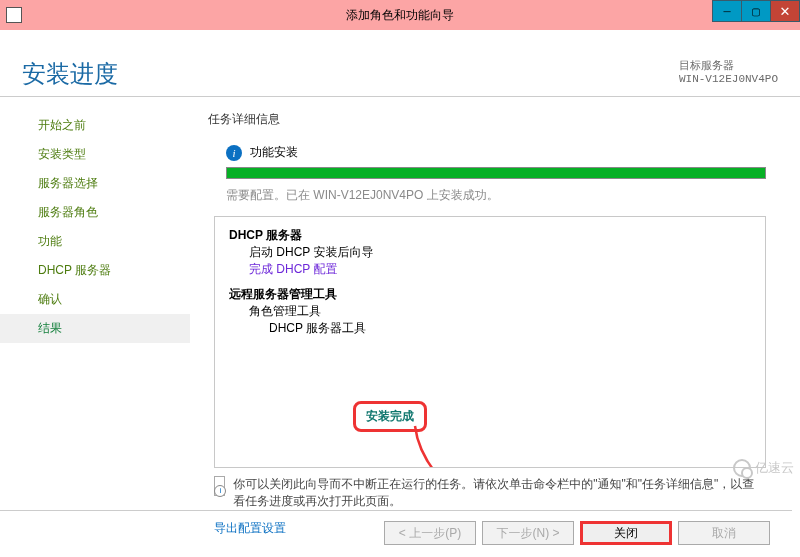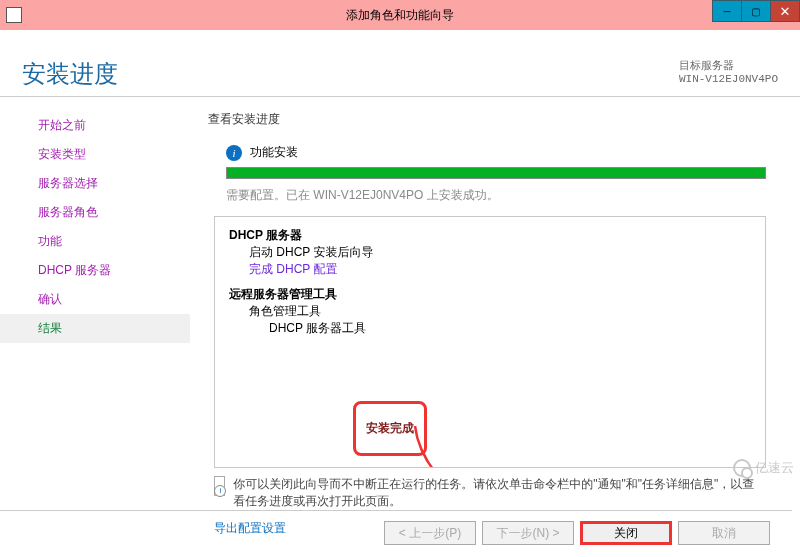--- a/index.html
+++ b/index.html
@@ -51,21 +51,21 @@
   }
   .body {
     display:flex;
     height: 440px;
   }
   .sidebar {
     width: 190px; padding-top: 14px;
   }
   .sidebar-item {
     padding: 6px 0 6px 38px;
-    color:#a21caf;
+    color:#4d7c0f;
     font-size:12px;
   }
   .sidebar-item.active {
     background:#f0f0f0;
     color:#15803d;
   }
   .main {
     flex:1; padding: 14px 22px 0 18px;
     display:flex; flex-direction:column;
     position:relative;
@@ -87,21 +87,21 @@
     flex:1; overflow:auto;
     position:relative;
   }
   .details .l0 { font-weight:bold; }
   .details .l1 { margin-left:20px; }
   .details .l2 { margin-left:40px; }
   .details .link { color:#6d28d9; margin-left:20px; }
   .completion-badge {
     position:absolute; left:138px; top:184px;
     border:3px solid #e33; border-radius:8px;
-    padding:16px 10px; font-weight:bold; color:#7f1d1d; background:#fff;
+    padding:4px 10px; font-weight:bold; color:#0f766e; background:#fff;
   }
   .arrow-svg {
     position:absolute; left:160px; top:205px; pointer-events:none;
   }
   .note {
     display:flex; gap:8px; margin:8px 12px 6px 6px;
     color:#444; font-size:12px; align-items:flex-start;
   }
   .note .flag {
     width:14px; height:20px; border:1px solid #aaa; display:inline-block;
@@ -167,21 +167,21 @@
     <div class="sidebar-item">安装类型</div>
     <div class="sidebar-item">服务器选择</div>
     <div class="sidebar-item">服务器角色</div>
     <div class="sidebar-item">功能</div>
     <div class="sidebar-item">DHCP 服务器</div>
     <div class="sidebar-item">确认</div>
     <div class="sidebar-item active">结果</div>
   </div>
 
   <div class="main">
-    <div class="view-label">查看安装进度</div>
+    <div class="view-label">任务详细信息</div>
 
     <div class="status-line">
       <span class="info-icon">i</span>
       <span>功能安装</span>
     </div>
     <div class="progress"></div>
     <div class="req-msg">需要配置。已在 WIN-V12EJ0NV4PO 上安装成功。</div>
 
     <div class="details">
       <div class="l0">DHCP 服务器</div>

